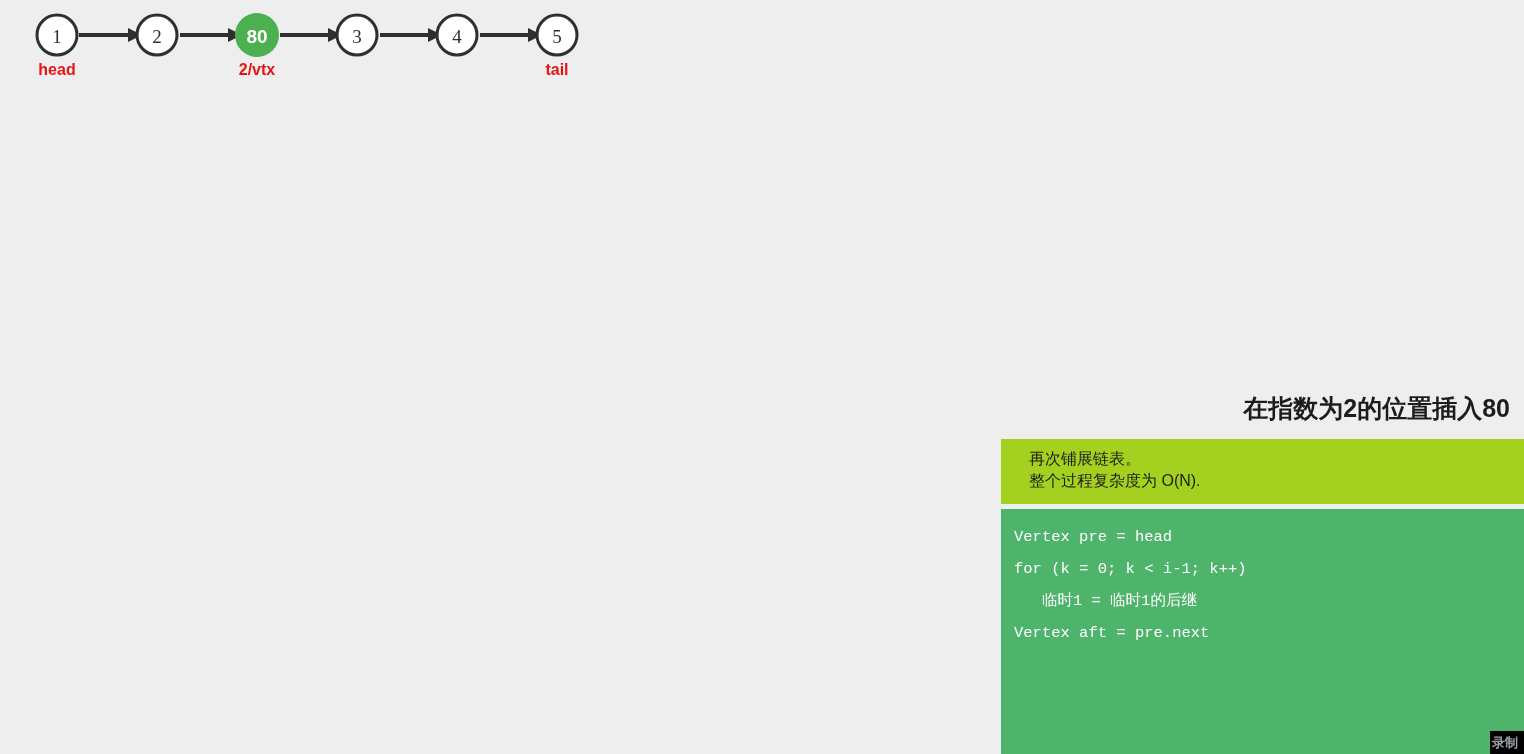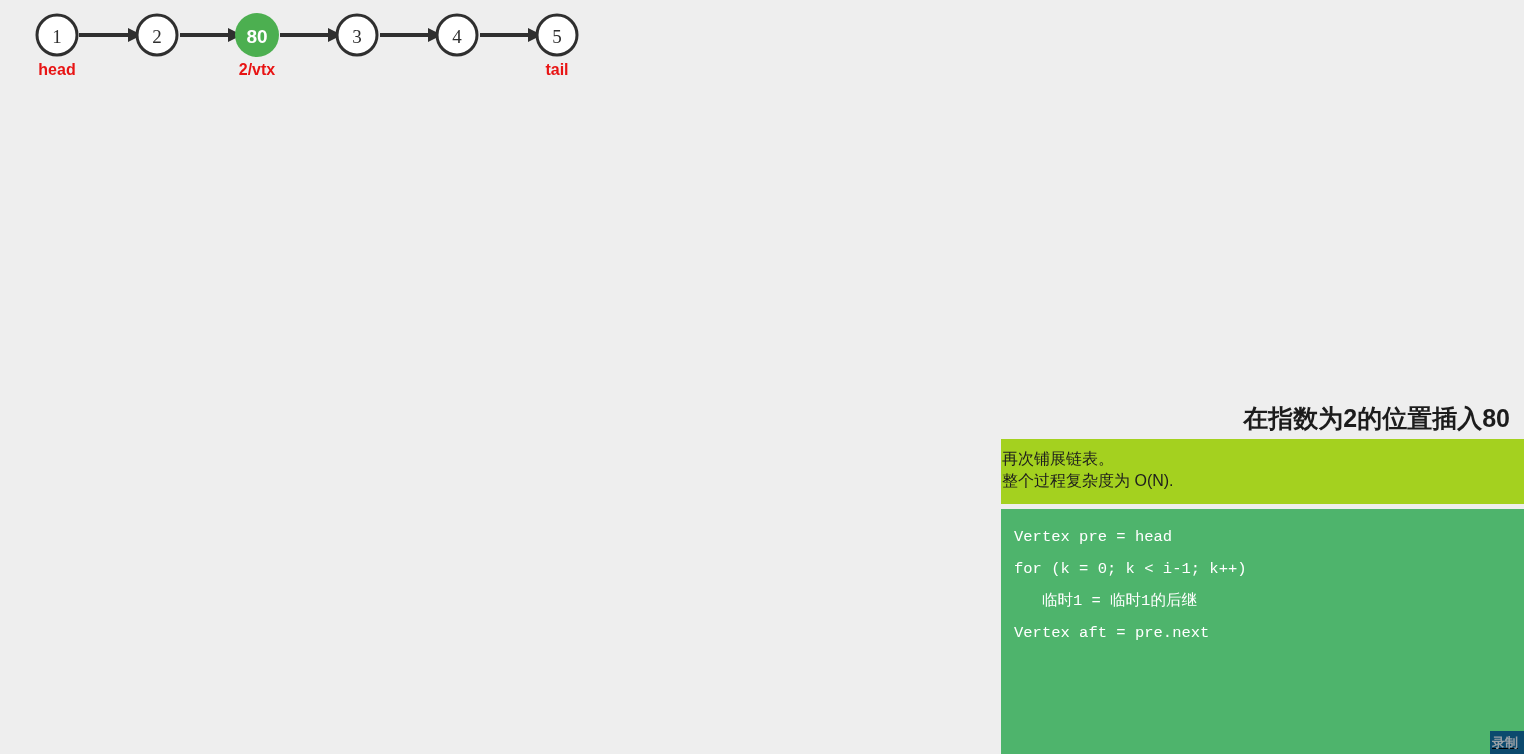--- a/index.html
+++ b/index.html
@@ -62,37 +62,37 @@
     font-size: 16px;
     font-weight: bold;
     fill: #e81414;
     text-anchor: middle;
   }
 
   
   #slide-title {
     position: absolute;
     right: 14px;
-    top: 402px;
+    top: 392px;
     font-size: 25px;
     font-weight: bold;
     color: #1c1c1c;
     letter-spacing: 0px;
     white-space: nowrap;
   }
 
   #note-box {
     position: absolute;
     left: 1001px;
     top: 439px;
     width: 523px;
     height: 65px;
     background: #a4d11f;
     box-sizing: border-box;
-    padding: 9px 0 0 1px;
+    padding: 9px 0 0 28px;
   }
   .note-line {
     font-size: 16px;
     color: #1d1d1d;
     line-height: 22px;
     white-space: nowrap;
   }
 
   #code-box {
     position: absolute;
@@ -112,21 +112,21 @@
     line-height: 32px;
     white-space: pre;
   }
 
   #corner-watermark {
     position: absolute;
     left: 1490px;
     top: 731px;
     width: 34px;
     height: 23px;
-    background: #0c4a6e;
+    background: #000000;
     overflow: hidden;
     text-decoration: underline;
   }
   #corner-watermark .wm-text {
     font-size: 13px;
     color: #9aa0a6;
     line-height: 13px;
     padding: 5px 0 0 2px;
     white-space: nowrap;
     font-weight: bold;

